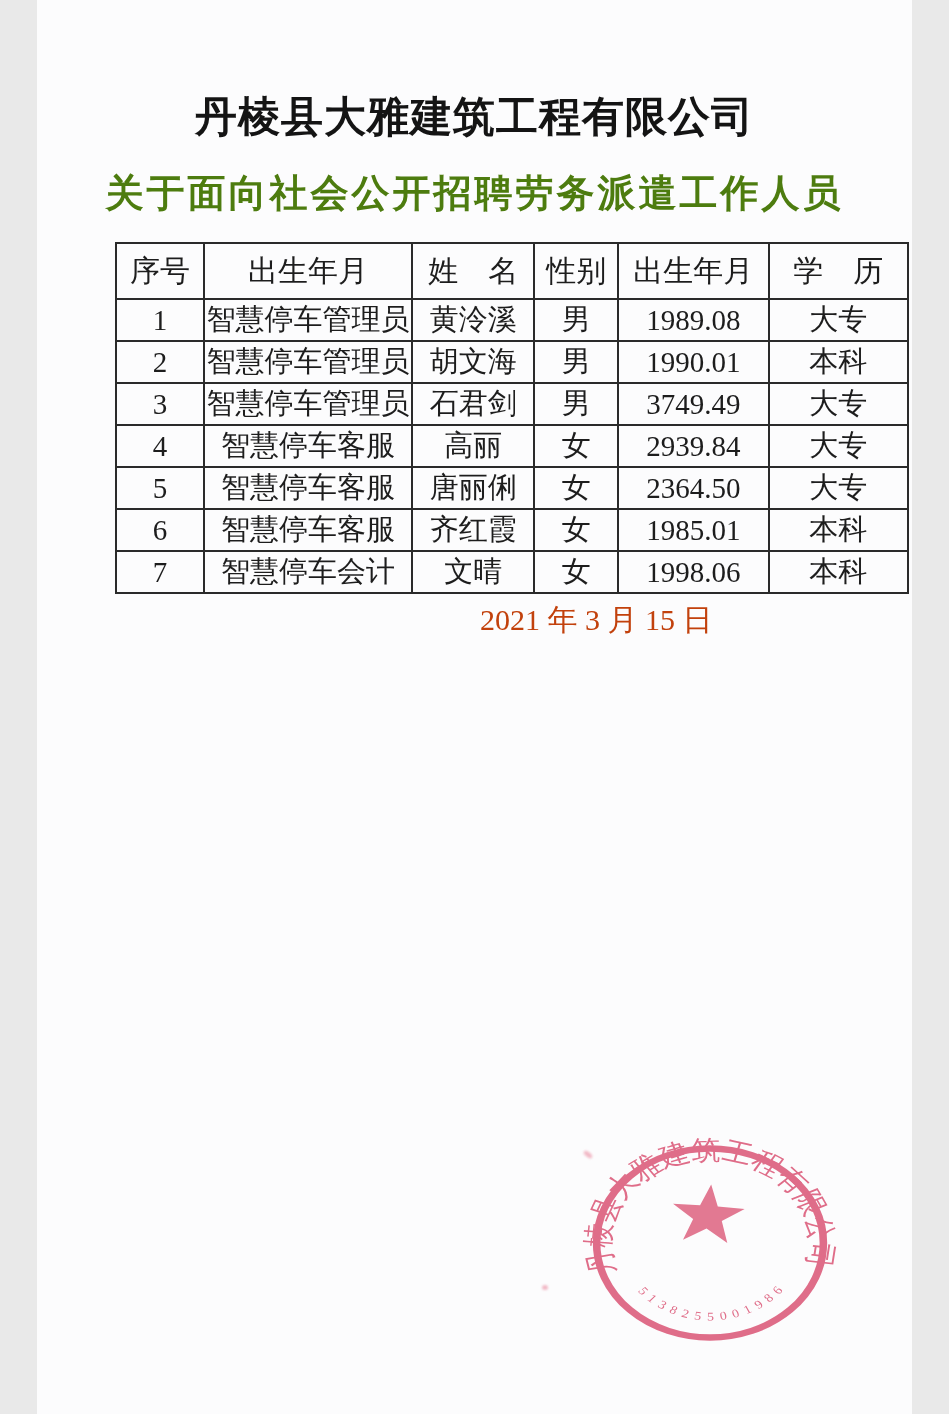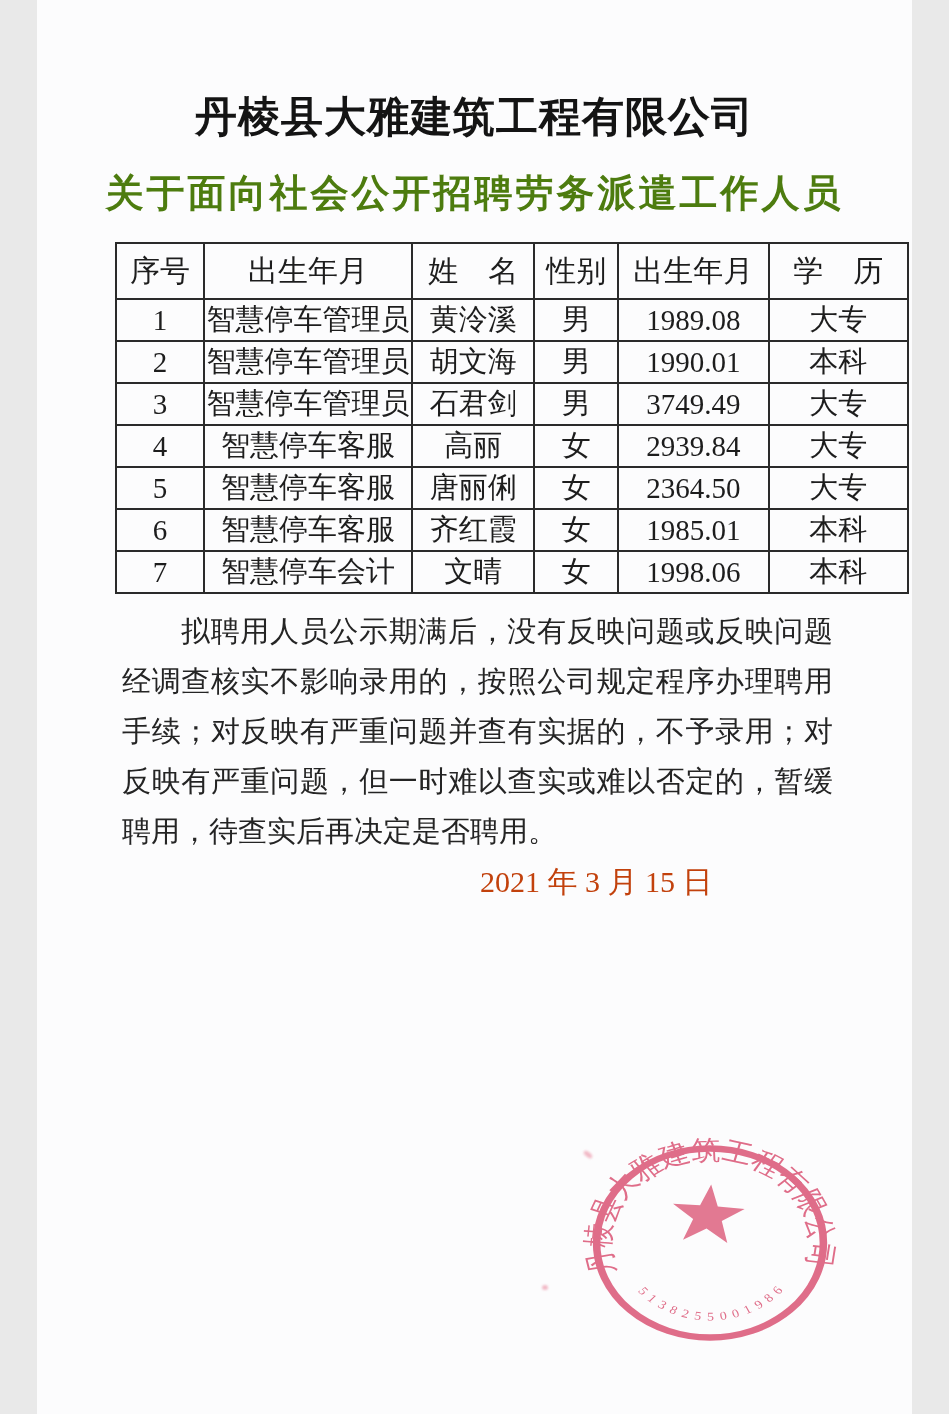--- a/index.html
+++ b/index.html
@@ -160,21 +160,20 @@
         <td>7</td>
         <td>智慧停车会计</td>
         <td>文晴</td>
         <td>女</td>
         <td>1998.06</td>
         <td>本科</td>
       </tr>
     </tbody>
   </table>
 
-  <p class="body-text">拟聘用人员公示期满后，没有反映问题或反映问题经调查核实不影响录用的，按照公司规定程序办理聘用手续；对反映有严重问题并查有实据的，不予录用；对反映有严重问题，但一时难以查实或难以否定的，暂缓聘用，待查实后再决定是否聘用。</p>
 
   <p class="date-line">2021 年 3 月 15 日</p>
 
   <svg class="seal" viewBox="0 0 300 300" preserveAspectRatio="none" aria-hidden="true">
     <circle cx="150" cy="150" r="105" fill="none" stroke="#dd5273" stroke-width="7"></circle>
     <path id="seal-name-arc" d="M 62.6 181.8 A 93 93 0 1 1 237.4 181.8" fill="none"></path>
     <path id="seal-serial-arc" d="M 77.1 195.6 A 86 86 0 0 0 222.9 195.6" fill="none"></path>
     <text font-size="30" fill="#dd5273" letter-spacing="0">
       <textPath href="#seal-name-arc" startOffset="0" textLength="350" lengthAdjust="spacingAndGlyphs">丹棱县大雅建筑工程有限公司</textPath>
     </text>

